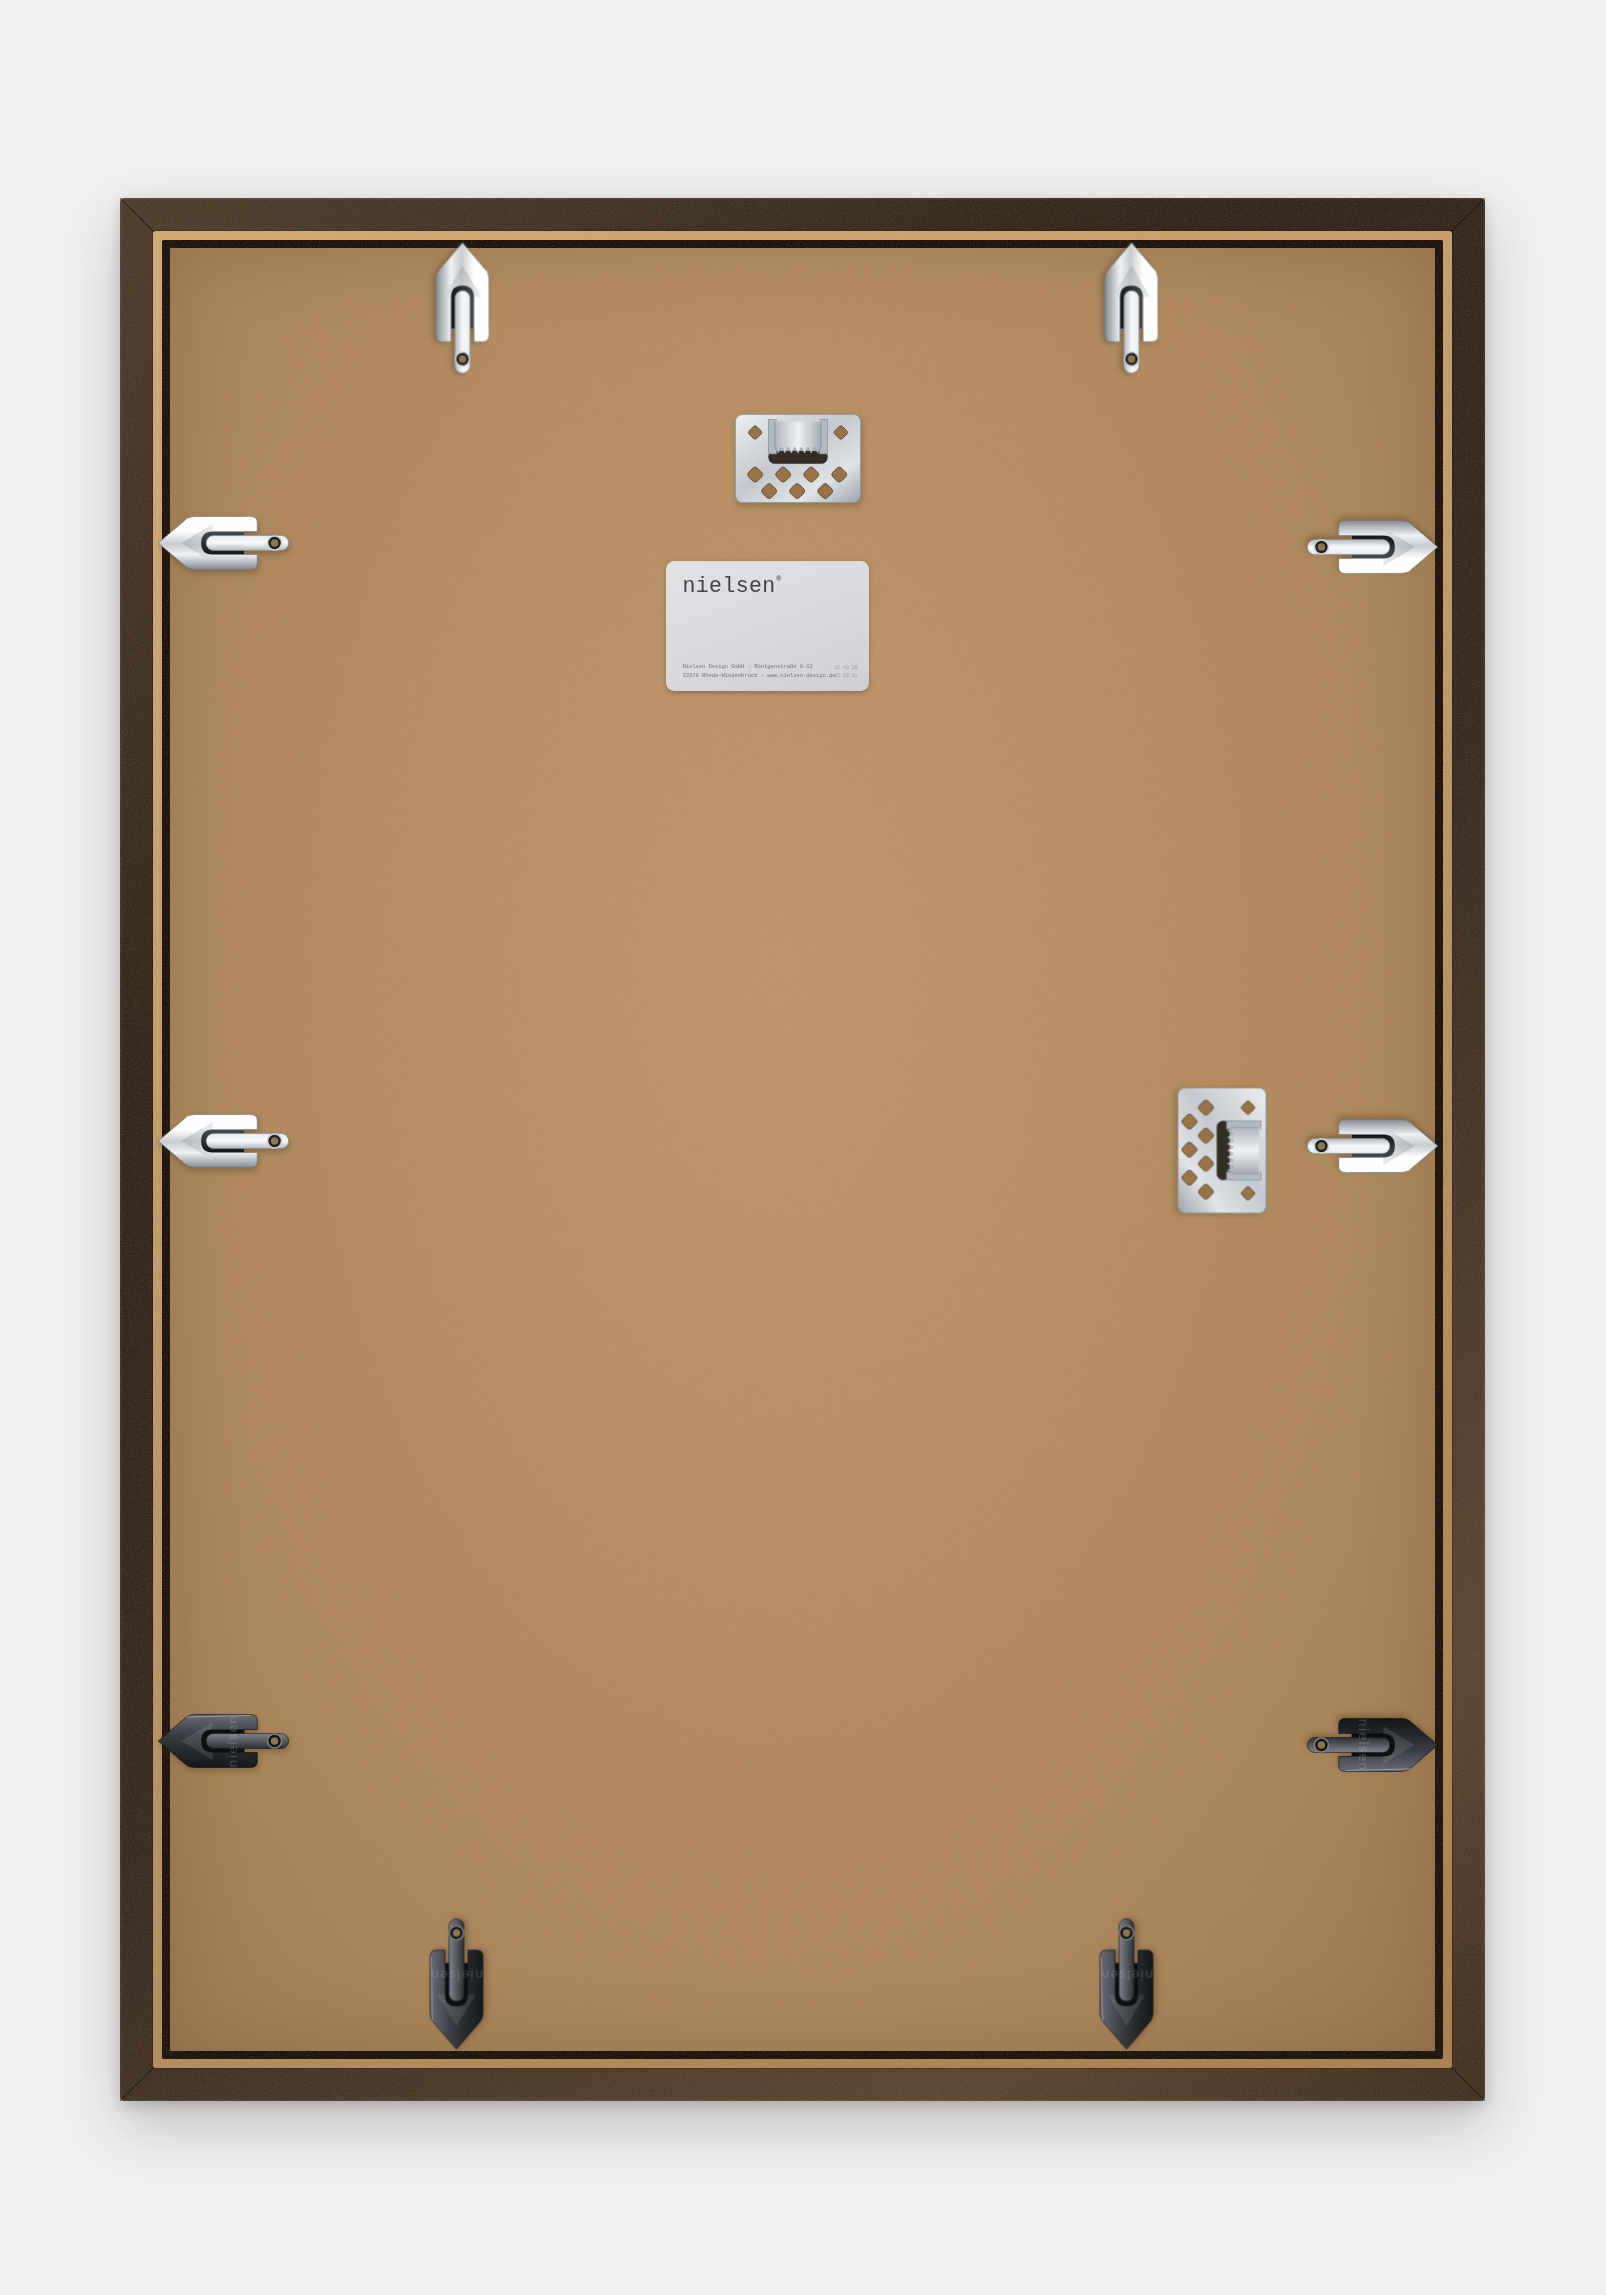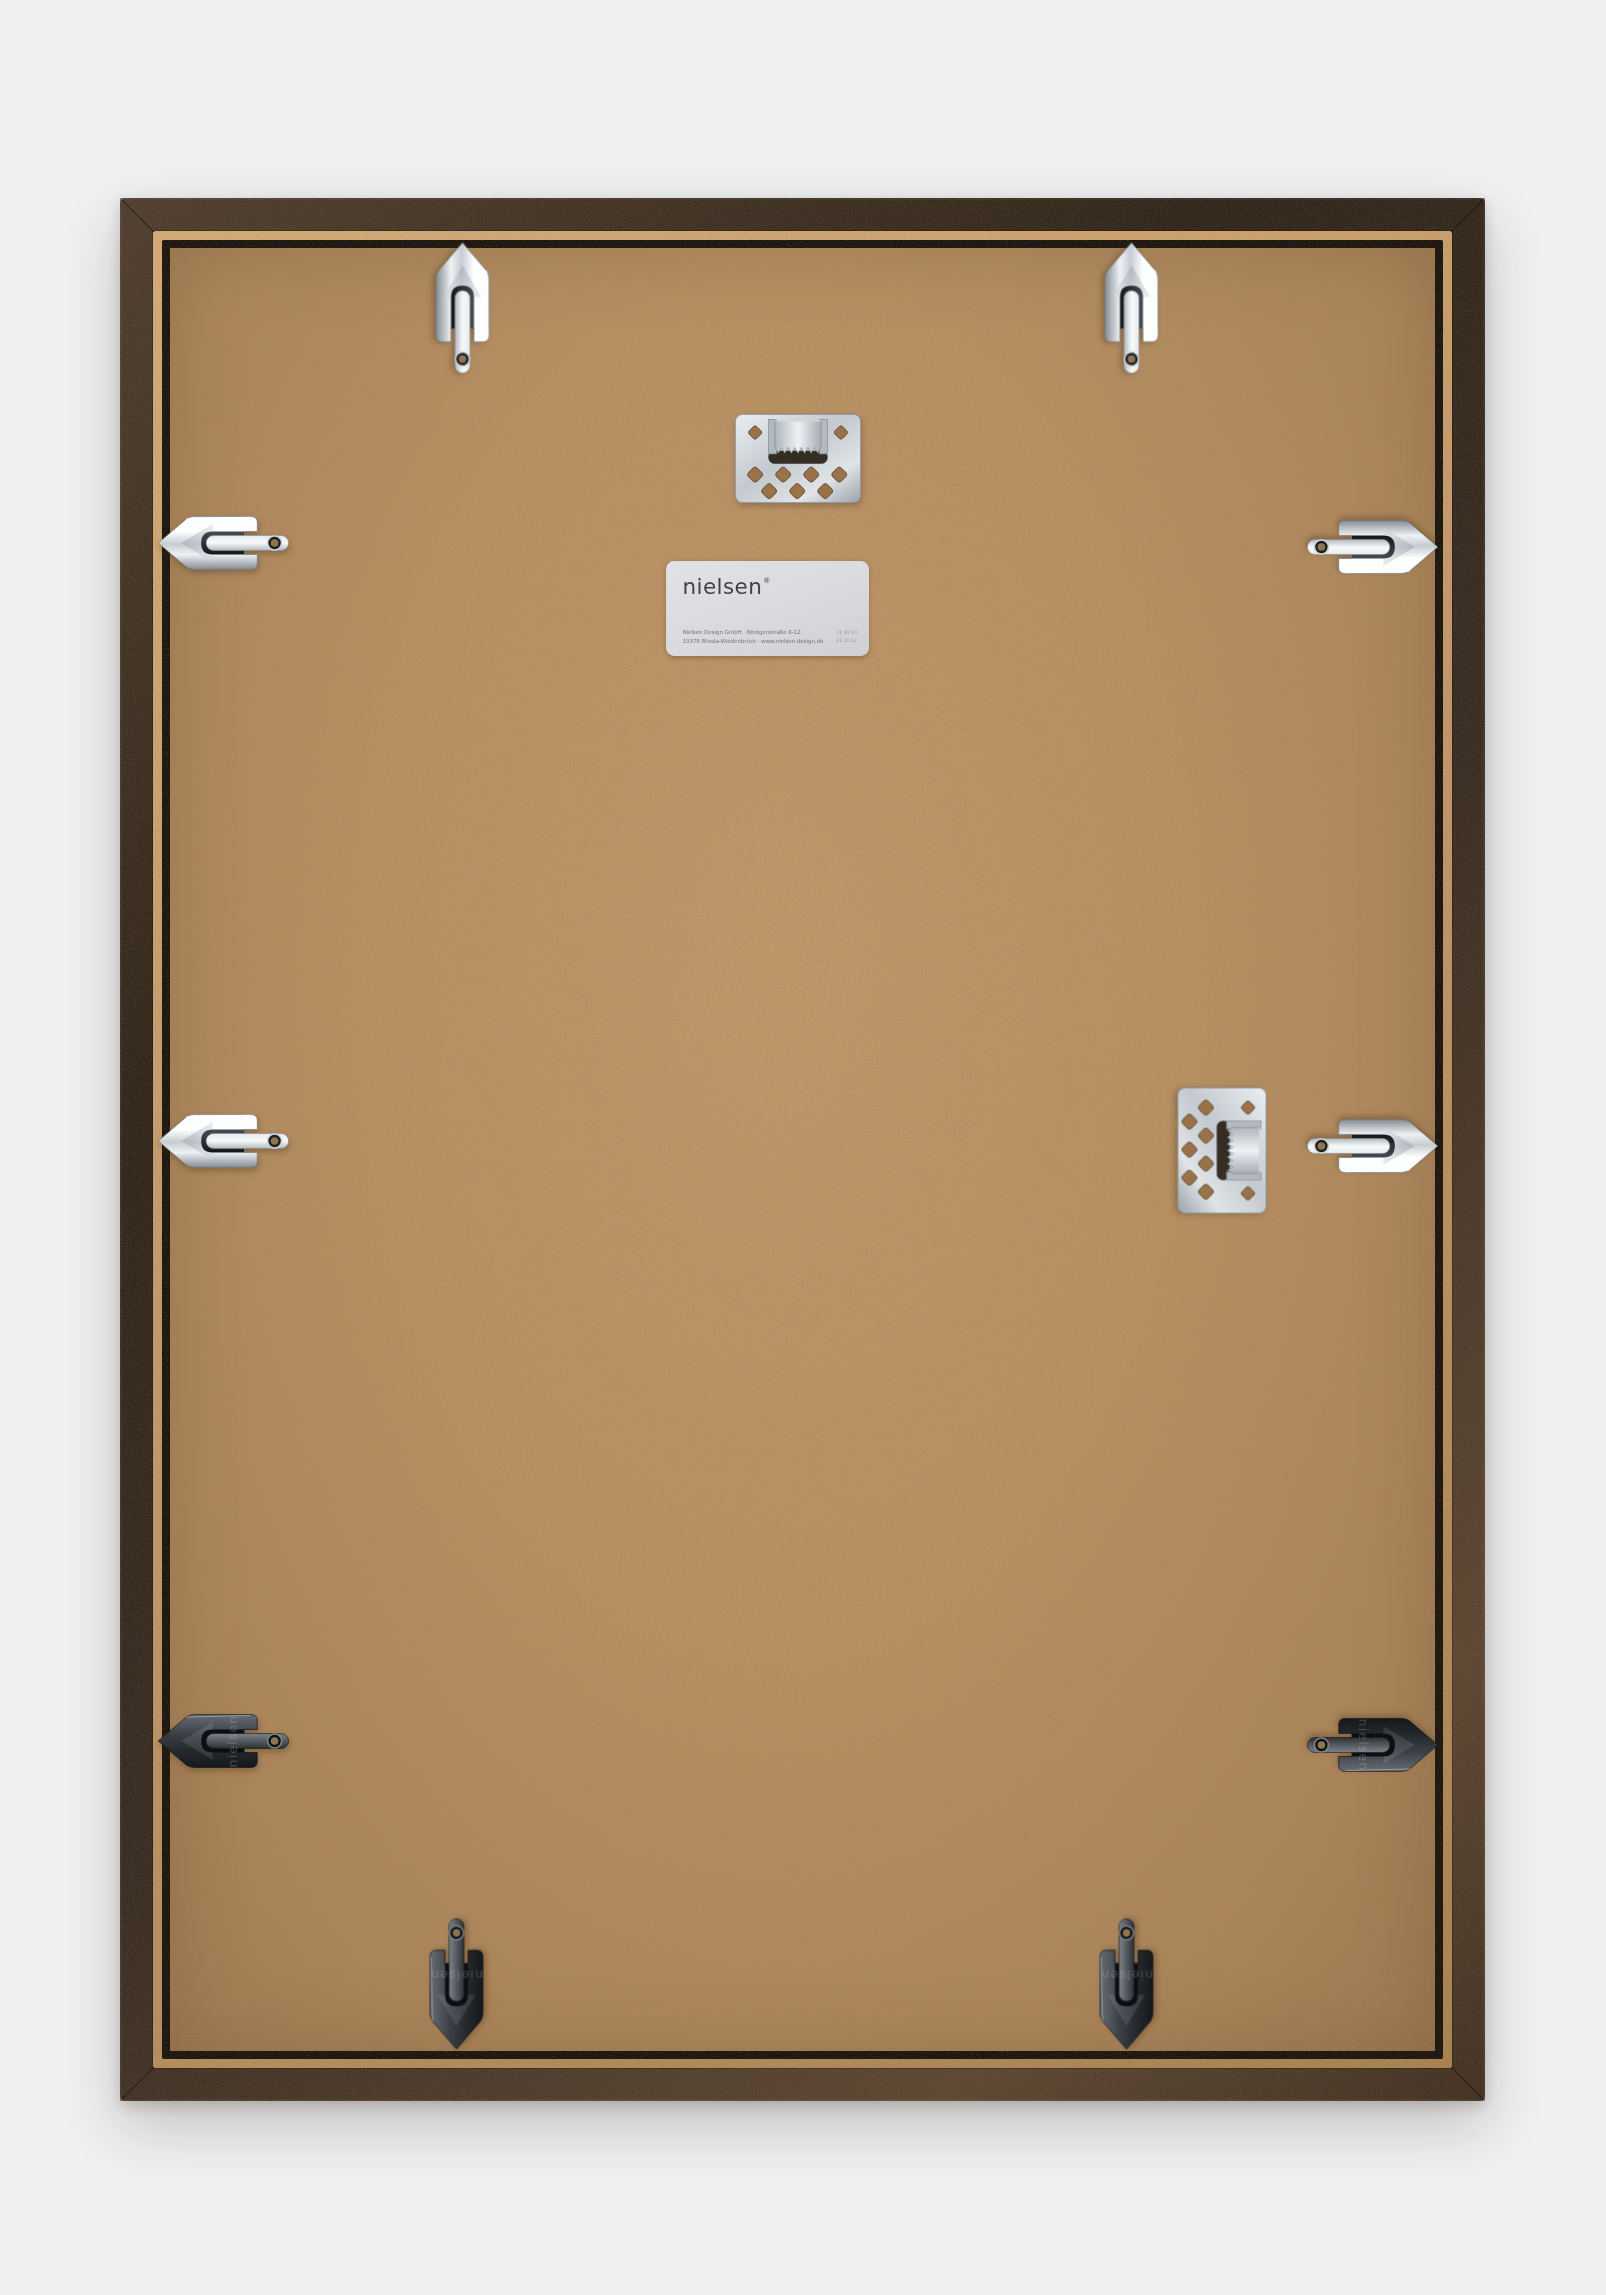--- a/index.html
+++ b/index.html
@@ -45,24 +45,25 @@
   .clip{position:absolute;width:145px;height:66px;z-index:10;overflow:visible;
         filter:drop-shadow(1.7px 3.3px 3.3px rgba(60,40,20,.35));}
   .hanger{position:absolute;width:132px;height:95px;z-index:8;overflow:visible;
         filter:drop-shadow(1.7px 3.3px 3.3px rgba(60,40,20,.3));}
   .defs-svg{position:absolute;width:0;height:0;}
   .emboss{font-family:"DejaVu Sans",sans-serif;font-size:15px;letter-spacing:1.5px;
           fill:rgba(225,232,238,.22);}
 
   
   .label{
-    position:absolute;left:666px;top:561px;width:203px;height:95px;z-index:6;
+    position:absolute;left:666px;top:561px;width:203px;height:130px;z-index:6;
     background:linear-gradient(160deg,#e1e2e4 0%,var(--label-bg,#d9dadd) 55%,#cfd0d4 100%);
     border-radius:8.3px;
     box-shadow:0 1.7px 4.1px rgba(70,50,30,.35);
+    font-family:Liberation Mono, monospace;
   }
   .label-logo{position:absolute;top:13.2px;left:16.5px;font-size:21.5px;letter-spacing:0.4px;
     color:#414246;font-weight:400;}
   .label-logo .tm{font-size:7.4px;vertical-align:11.6px;margin-left:0.8px;}
   .label-address{position:absolute;left:16.5px;bottom:10.7px;font-size:5.6px;letter-spacing:-0.1px;
     color:#73767c;line-height:1.55;white-space:nowrap;}
   .label-codes{position:absolute;right:11.6px;bottom:10.7px;font-size:4.8px;color:#989ca3;
     text-align:right;line-height:1.7;white-space:nowrap;}
 </style>
 </head>

